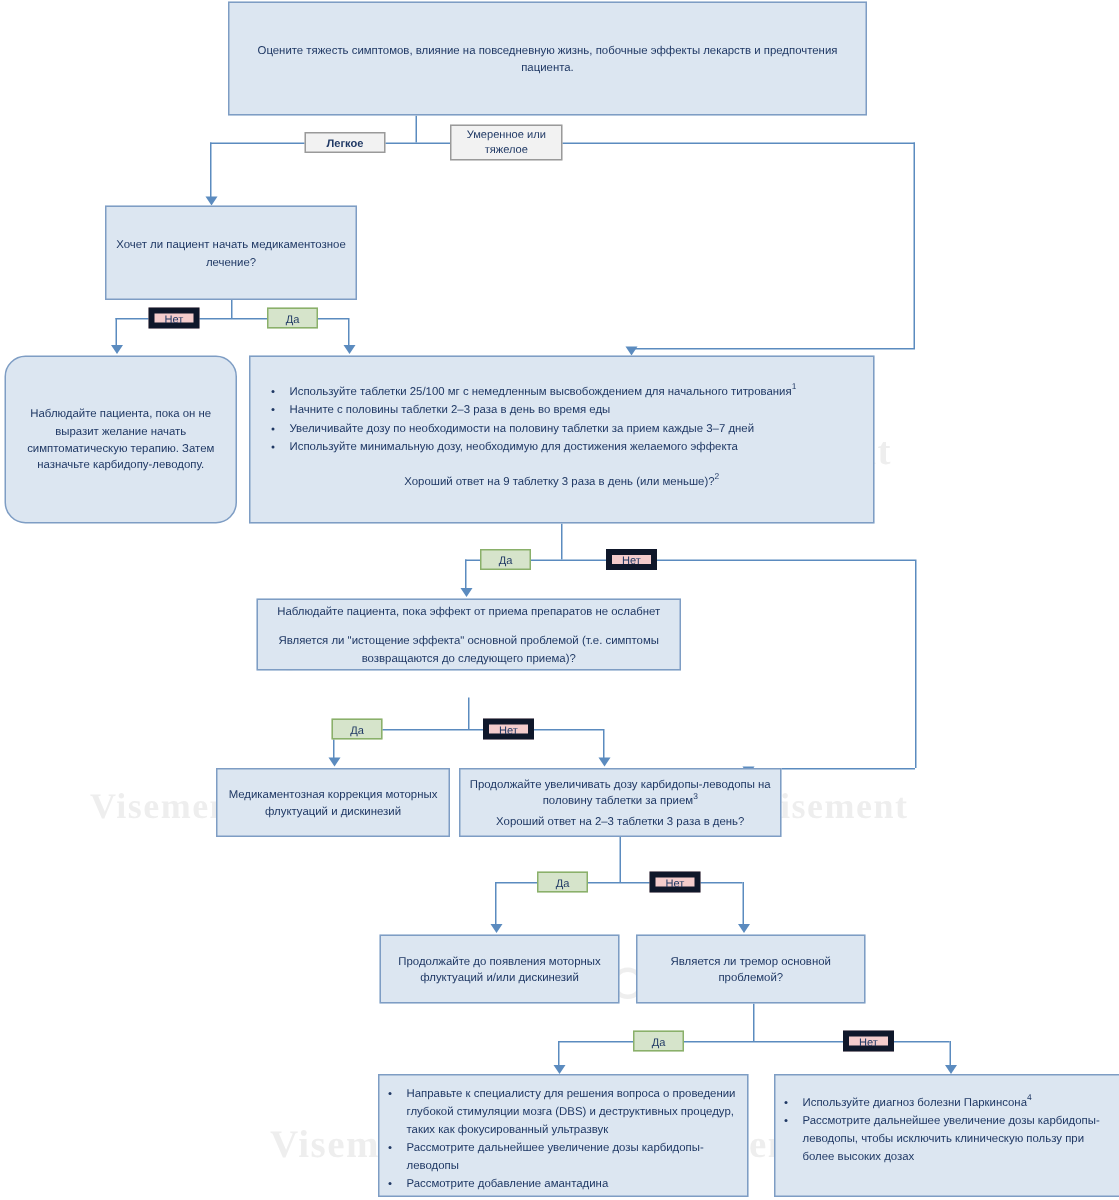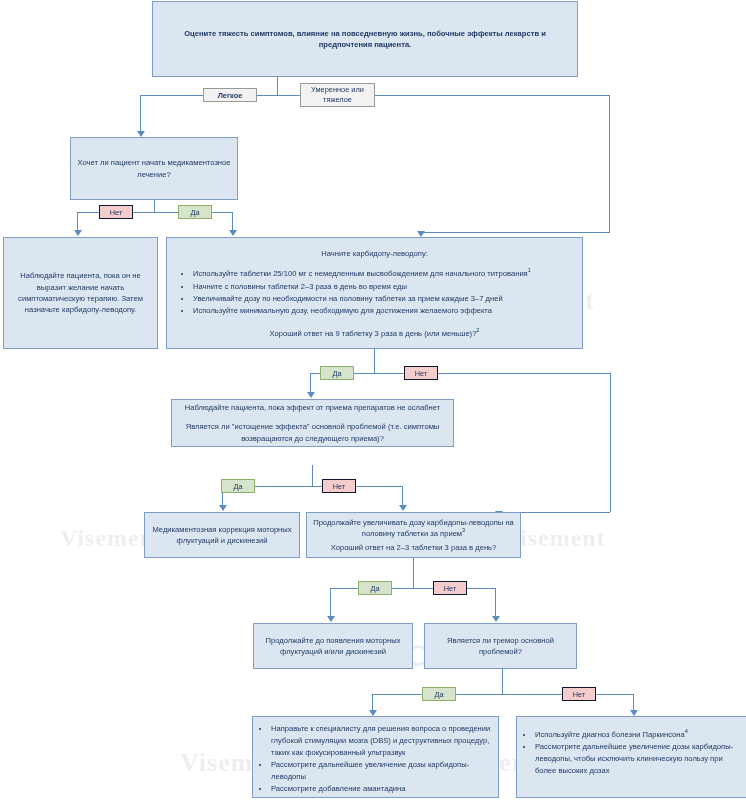--- a/index.html
+++ b/index.html
@@ -66,21 +66,21 @@
     position:absolute;
     box-sizing:border-box;
     display:flex;
     align-items:center;
     justify-content:center;
     font-size:7.4px;
     height:14px;
     z-index:6;
   }
   .lbl.yes{background:#d6e4cb;border:1px solid #8ab06a;color:#1f3864;}
-  .lbl.no{background:#f4cccc;border:1px solid #0f172a;color:#1f3864;}
+  .lbl.no{background:#f4cccc;border:4px solid #0f172a;color:#1f3864;}
   .lbl.plain{background:#f2f2f2;border:1px solid #9a9a9a;color:#1f3864;}
   .lbl.plain.two{height:24px;flex-direction:column;line-height:1.35;}
   
   .ln{position:absolute;background:#5b8bbf;z-index:1;}
   .lnh{height:1px;}
   .lnv{width:1px;}
   .arrow{
     position:absolute;
     width:0;height:0;
     border-left:4px solid transparent;
@@ -101,21 +101,21 @@
   <div class="wm" style="left:420px;top:286px;font-size:26px;">MEDVisement</div>
   <div class="wm-circle" style="left:182px;top:425px;width:16px;height:16px;"></div>
   <div class="wm" style="left:204px;top:421px;font-size:24px;">MEDVisement</div>
   <div class="wm" style="left:60px;top:525px;font-size:24px;">Visement</div>
   <div class="wm" style="left:520px;top:525px;font-size:24px;">isement</div>
   <div class="wm-circle" style="left:408px;top:645px;width:15px;height:15px;"></div>
   <div class="wm" style="left:430px;top:642px;font-size:22px;">isement</div>
   <div class="wm" style="left:180px;top:748px;font-size:26px;">Visement</div>
   <div class="wm" style="left:480px;top:748px;font-size:26px;">isement</div>
 
-  <div class="node" style="left:152px;top:1px;width:426px;height:76px;font-weight:bold;">
+  <div class="node" style="left:152px;top:1px;width:426px;height:76px;">
     <p>Оцените тяжесть симптомов, влияние на повседневную жизнь, побочные эффекты лекарств и предпочтения пациента.</p>
   </div>
 
   <div class="ln lnv" style="left:277px;top:77px;height:18px;"></div>
 
   <div class="ln lnh" style="left:140px;top:95px;width:470px;"></div>
 
   <div class="lbl plain" style="left:203px;top:88px;width:54px;font-weight:bold;">
     <span>Легкое</span>
   </div>
@@ -144,26 +144,25 @@
   </div>
   <div class="lbl yes" style="left:178px;top:205px;width:34px;">
     <span>Да</span>
   </div>
 
   <div class="ln lnv" style="left:77px;top:212px;height:20px;"></div>
   <div class="arrow" style="left:74px;top:230px;"></div>
   <div class="ln lnv" style="left:232px;top:212px;height:20px;"></div>
   <div class="arrow" style="left:229px;top:230px;"></div>
 
-  <div class="node" style="left:3px;top:237px;width:155px;height:112px;">
+  <div class="node" style="left:3px;top:237px;width:155px;height:112px;border-radius:14px;">
     <p>Наблюдайте пациента, пока он не выразит желание начать симптоматическую терапию. Затем назначьте карбидопу-леводопу.</p>
   </div>
 
   <div class="node left-align" style="left:166px;top:237px;width:417px;height:112px;padding:8px 12px;justify-content:flex-start;">
-    <p style="text-align:center;width:100%;margin-top:2px;">Начните карбидопу-леводопу:</p>
     <ul class="bullets" style="margin-top:9px;">
       <li>
         <span>Используйте таблетки 25/100 мг с немедленным высвобождением для начального титрования</span><sup>1</sup>
       </li>
       <li>Начните с половины таблетки 2–3 раза в день во время еды</li>
       <li>Увеличивайте дозу по необходимости на половину таблетки за прием каждые 3–7 дней</li>
       <li>Используйте минимальную дозу, необходимую для достижения желаемого эффекта</li>
     </ul>
     <p style="text-align:center;width:100%;margin-top:11px;">
       <span>Хороший ответ на 9 таблетку 3 раза в день (или меньше)?</span><sup>2</sup>

